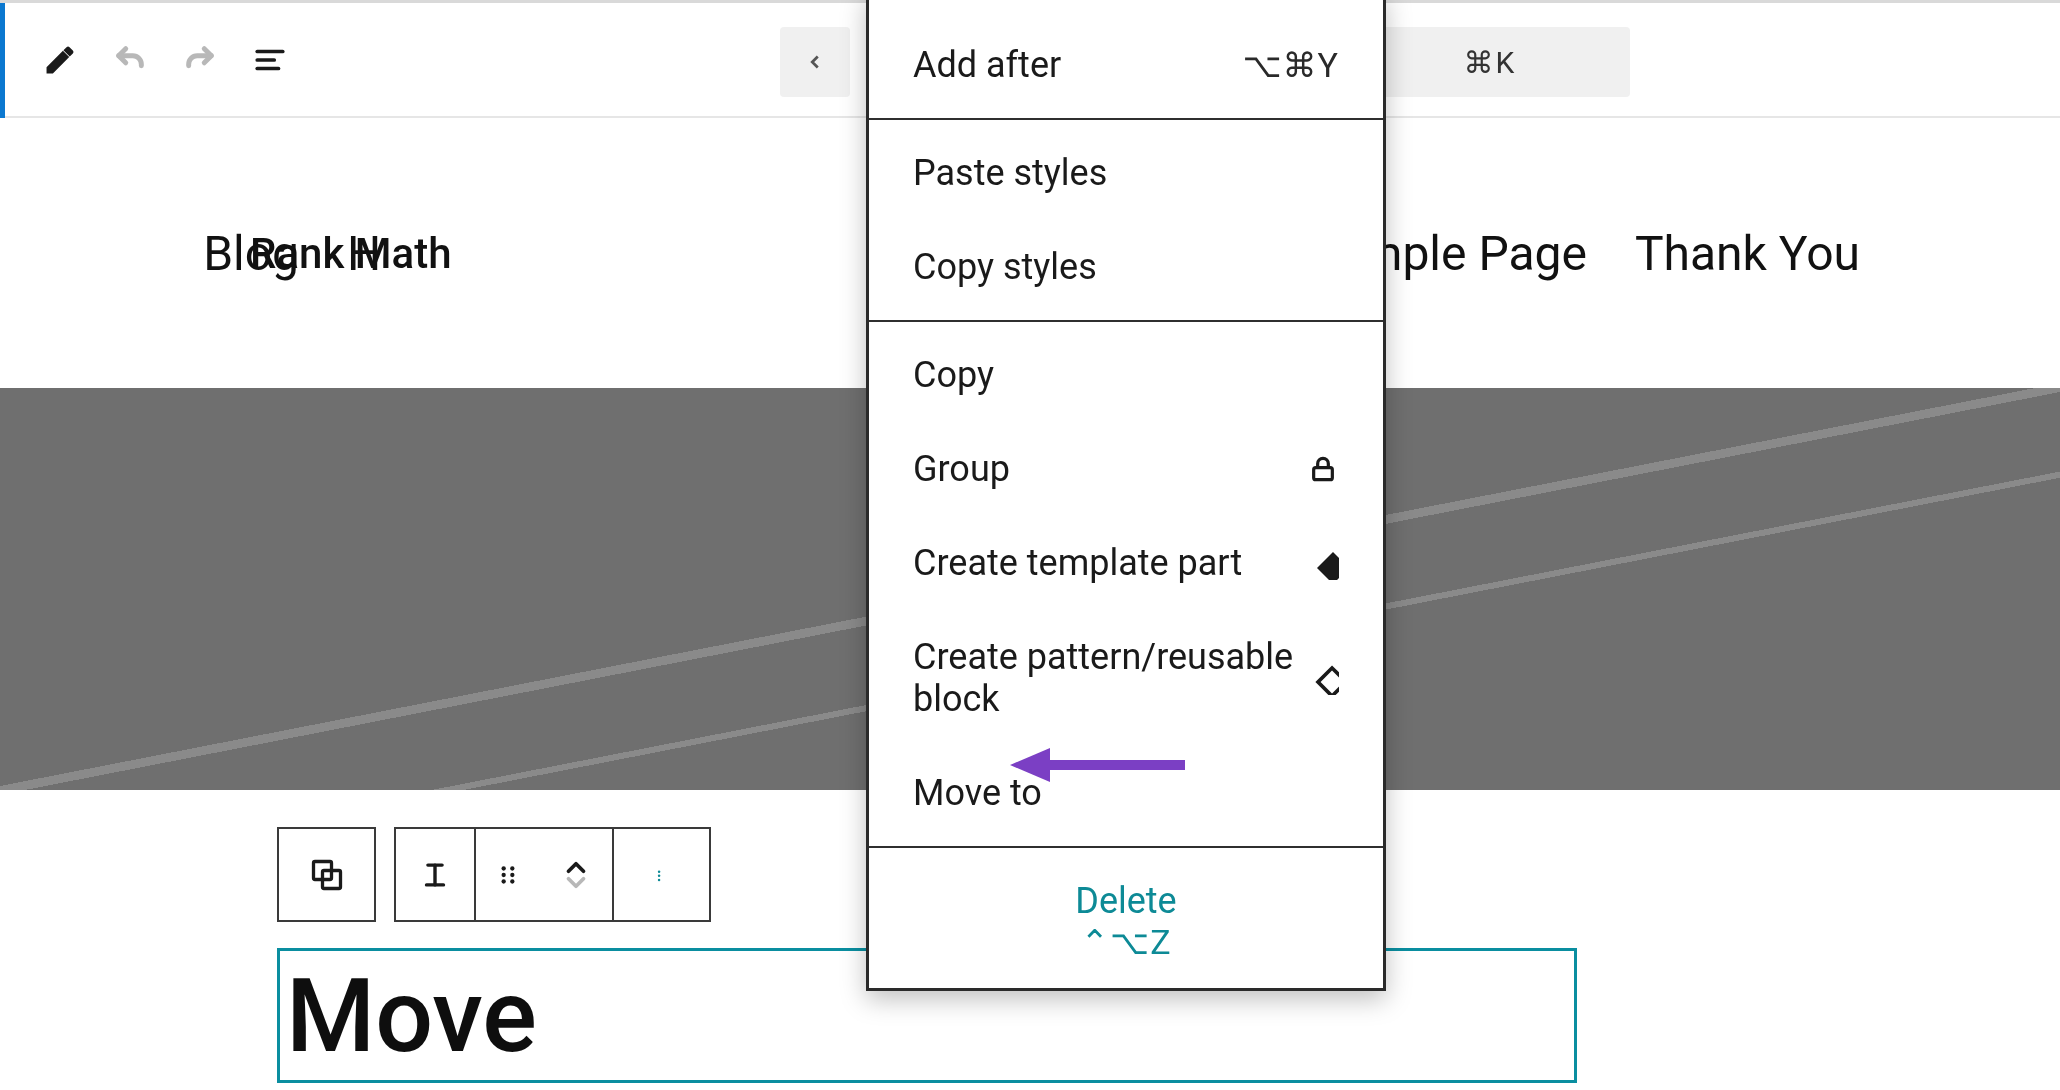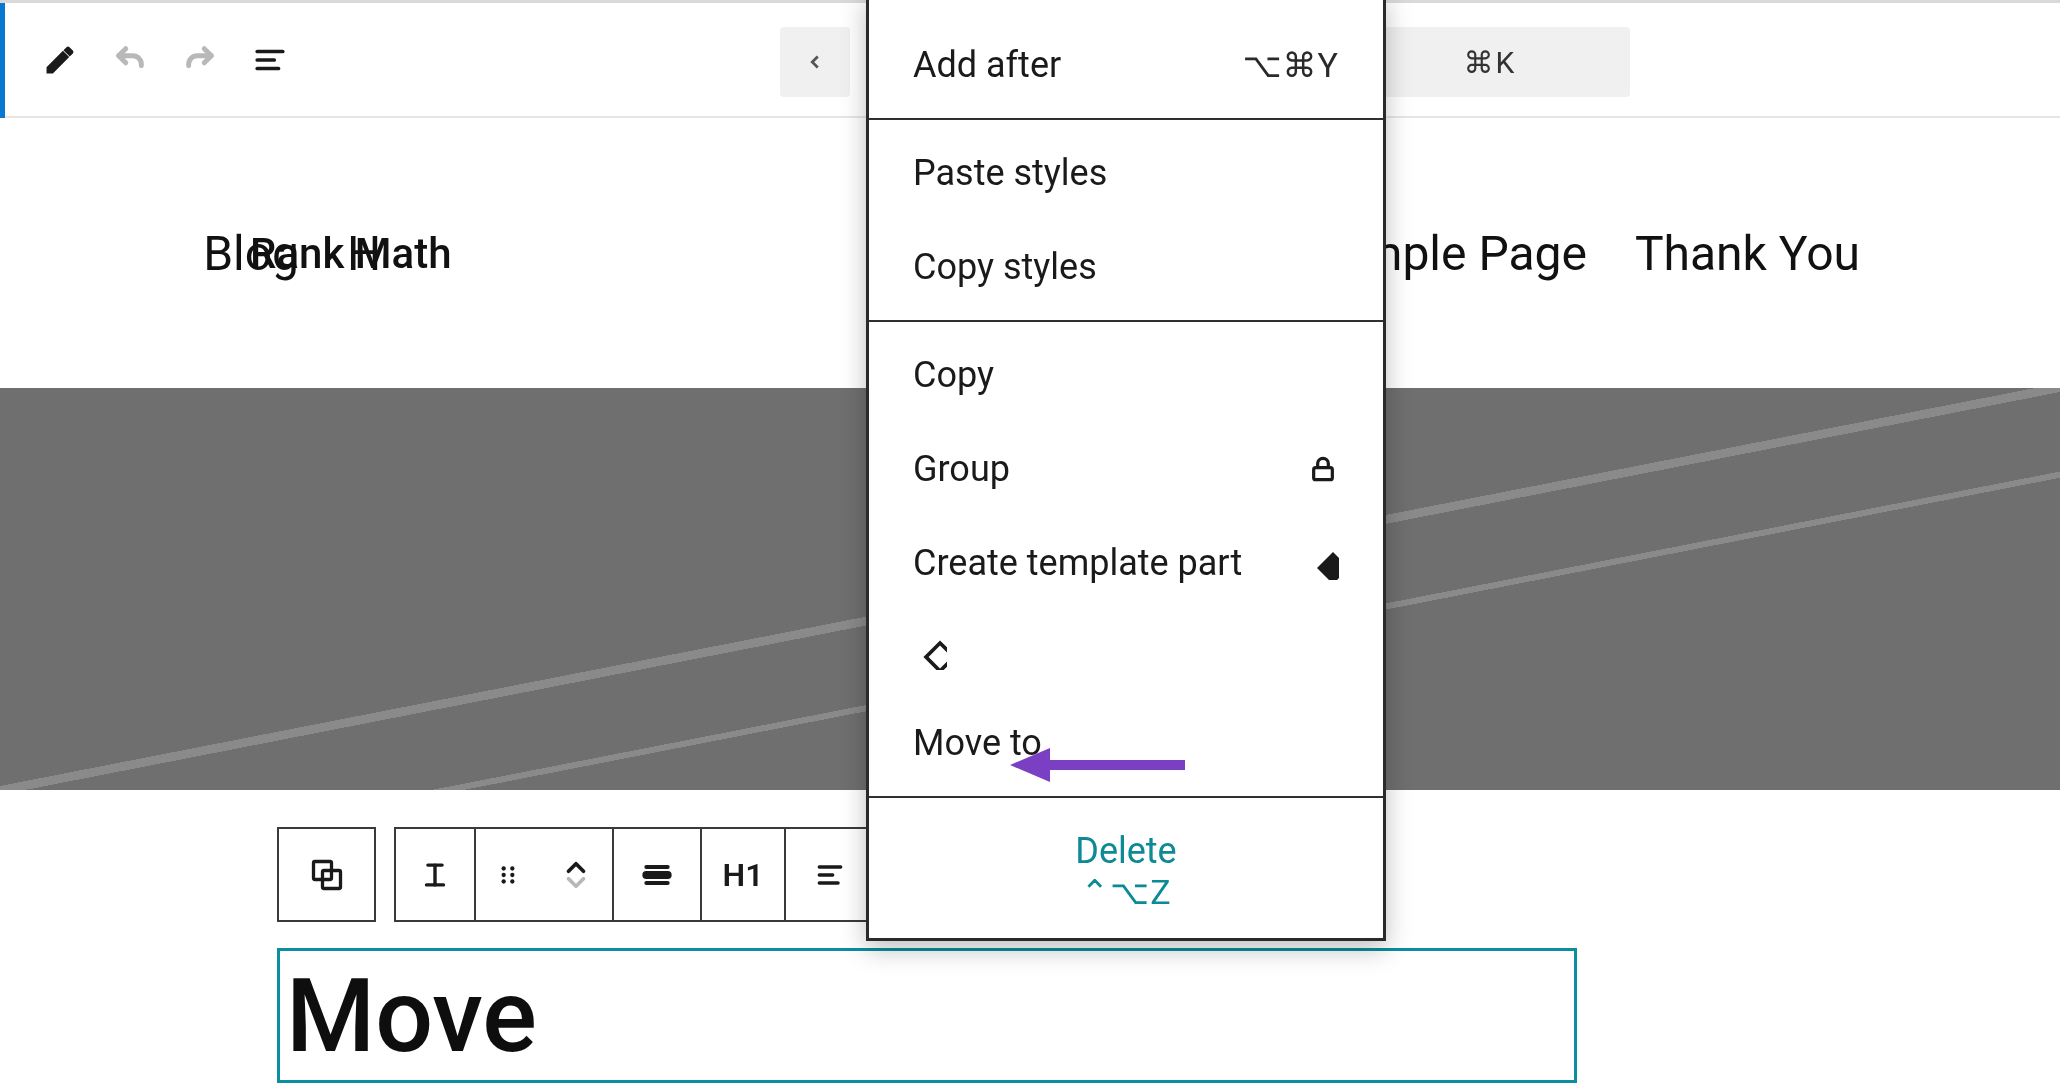--- a/index.html
+++ b/index.html
@@ -199,20 +199,21 @@
   </div>
   <div class="dd-item">
     <span>Create template part</span>
     <span class="icon-svg">
       <svg viewBox="0 0 24 24" width="34" height="34">
           <rect x="12" y="1" width="16" height="16" transform="rotate(45 12 12)" fill="#1a1a1a"></rect>
         </svg>
     </span>
   </div>
   <div class="dd-item">
+    <span>Create pattern/reusable block</span>
     <span class="icon-svg">
       <svg viewBox="0 0 24 24" width="34" height="34" fill="none" stroke="#1a1a1a" stroke-width="2.6">
           <rect x="12" y="2" width="14" height="14" transform="rotate(45 12 12)"></rect>
         </svg>
     </span>
   </div>
   <div class="dd-item">
     <span>Move to</span>
   </div>
   <div class="dd-sep"></div>
@@ -266,43 +267,20 @@
     <div class="bt-cell" style="width:72px;">
       <span class="icon-svg">
         <svg viewBox="0 0 24 24" width="30" height="44" fill="none" stroke="#1a1a1a" stroke-width="3" stroke-linecap="round" stroke-linejoin="round">
           <polyline points="6 9 12 3 18 9"></polyline>
           <polyline points="6 15 12 21 18 15" stroke="#b8b8b8"></polyline>
         </svg>
       </span>
     </div>
   </div>
 
-  <div class="bt-group" style="margin-left:0; border-left:none;">
-    <div class="bt-cell" style="width:88px;">
-      <span class="icon-svg">
-        <svg viewBox="0 0 24 24" width="32" height="32" stroke="#1a1a1a" stroke-width="3" fill="none" stroke-linecap="round">
-          <line x1="4" y1="6" x2="20" y2="6"></line>
-            <line x1="4" y1="12" x2="20" y2="12" stroke-width="6"></line>
-            <line x1="4" y1="18" x2="20" y2="18"></line>
-        </svg>
-      </span>
-    </div>
-    <div class="bt-cell" style="width:84px;">
-      <span class="h1-label">H1</span>
-    </div>
-    <div class="bt-cell" style="width:88px;">
-      <span class="icon-svg">
-        <svg viewBox="0 0 24 24" width="32" height="32" stroke="#1a1a1a" stroke-width="2.6" fill="none" stroke-linecap="round">
-          <line x1="4" y1="6" x2="20" y2="6"></line>
-            <line x1="4" y1="12" x2="14" y2="12"></line>
-            <line x1="4" y1="18" x2="18" y2="18"></line>
-        </svg>
-      </span>
-    </div>
-  </div>
 
   <div class="bt-group" style="margin-left:0; border-left:none;">
     <div class="bt-cell narrow">
       <span class="icon-svg">
         <svg viewBox="0 0 24 24" width="10" height="38" fill="#0d8a96">
           <circle cx="5" cy="4" r="3"></circle>
             <circle cx="5" cy="14" r="3"></circle>
             <circle cx="5" cy="24" r="3"></circle>
         </svg>
       </span>

